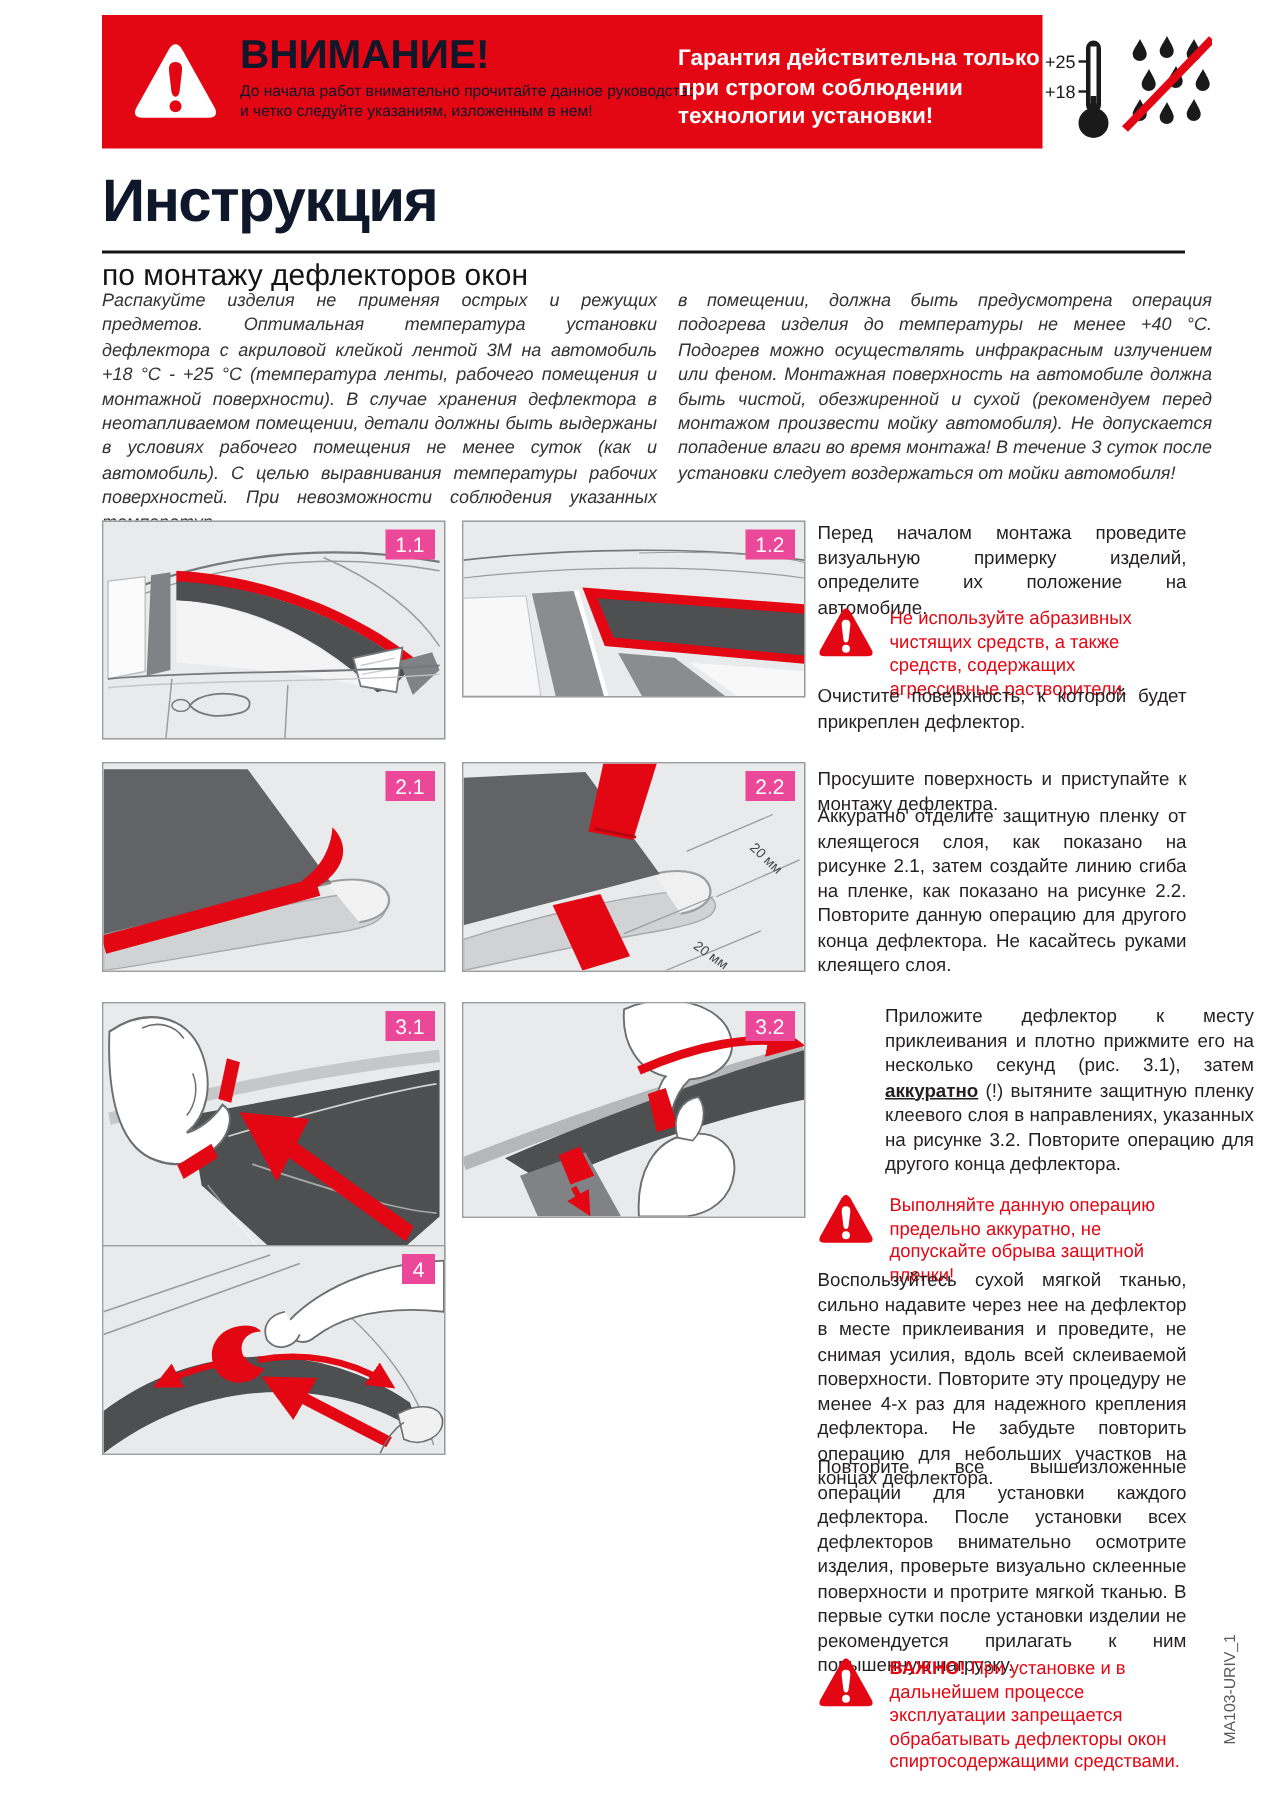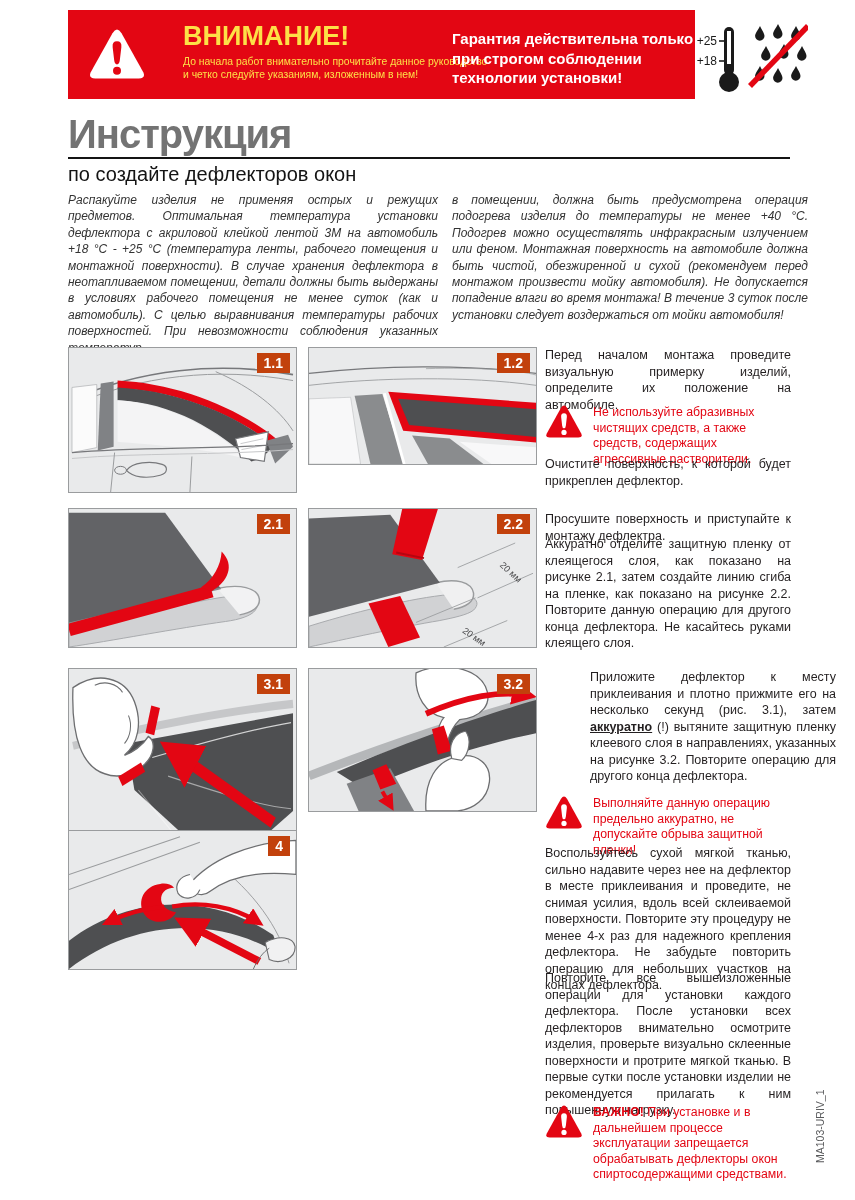--- a/index.html
+++ b/index.html
@@ -1,41 +1,41 @@
 <!DOCTYPE html>
 <html><head>
 <meta charset="utf-8">
 <style>
   html,body{margin:0;padding:0;background:#fff;}
   .page{position:relative;width:855px;height:1200px;background:#fff;overflow:hidden;
         font-family:"Liberation Sans",sans-serif;color:#231F20;}
   
   .banner{position:absolute;left:68px;top:10px;width:627px;height:89px;background:#E30613;}
   .banner-tri{position:absolute;left:20px;top:17px;width:58px;height:54px;}
-  .attention{position:absolute;left:92px;top:11px;color:#fde047;margin-left:23px;}
+  .attention{position:absolute;left:92px;top:11px;color:#0f172a;}
   .attention h2{margin:0;font-size:27px;font-weight:bold;letter-spacing:0;}
   .attention .small{font-size:10.4px;line-height:13px;margin-top:3px;}
   .guarantee{position:absolute;left:384px;top:19px;width:242px;color:#fff;
              font-size:15px;font-weight:bold;line-height:19.5px;}
   .climate{position:absolute;left:690px;top:24px;width:118px;height:70px;}
   
   .title-wrap{position:absolute;left:68px;top:112px;width:722px;}
-  .title-wrap h1{margin:0;font-size:40px;line-height:44px;font-weight:bold;color:#737373;
-                 letter-spacing:-1px;border-bottom:2.5px solid #141414;padding-bottom:1px;}
+  .title-wrap h1{margin:0;font-size:40px;line-height:44px;font-weight:bold;color:#0f172a;
+                 letter-spacing:-1px;border-bottom:2.5px solid #141414;padding-bottom:11px;}
   .subtitle{font-size:20px;margin-top:4px;color:#141414;}
   
   .intro{position:absolute;top:192px;font-style:italic;font-size:12px;line-height:16.4px;
          text-align:justify;color:#333;}
   .intro.l{left:68px;width:370px;}
   .intro.r{left:452px;width:356px;}
   
   .fig{position:absolute;width:229px;background:#E9EAEB;border:1px solid #9A9C9E;box-sizing:border-box;}
   .fig svg{display:block;width:100%;height:100%;}
-  .fig-badge{position:absolute;top:5px;right:6px;background:#c2410c;color:#fff;
-             font-weight:bold;font-size:14px;line-height:20px;padding:0 7px;}
+  .fig-badge{position:absolute;top:5px;right:6px;background:#ec4899;color:#fff;
+             font-weight:normal;font-size:14px;line-height:20px;padding:0 7px;}
   
   .step{position:absolute;left:545px;width:246px;font-size:12.5px;line-height:16.5px;
         text-align:justify;color:#231F20;}
   .step .u-bold{font-weight:bold;text-decoration:underline;}
   .warn{position:absolute;left:545px;width:246px;display:flex;gap:10px;align-items:flex-start;}
   .warn-tri{width:38px;height:35px;flex:0 0 38px;}
   .warn-txt{color:#E30613;font-size:12.3px;line-height:15.5px;padding-top:1px;}
   .warn-txt b{font-weight:bold;}
   
   .code{position:absolute;left:814px;top:1163px;transform:rotate(-90deg);transform-origin:0 0;
@@ -84,21 +84,21 @@
         <path d="M8,42 C10,46 12.5,49.5 12.5,52 A4.7,4.7 0 1 1 3.1,52 C3.1,49.5 6,46 8,42 Z"></path>
         <path d="M26,44 C28,48 30.5,51.5 30.5,54 A4.7,4.7 0 1 1 21.1,54 C21.1,51.5 24,48 26,44 Z"></path>
         <path d="M44,42 C46,46 48.5,49.5 48.5,52 A4.7,4.7 0 1 1 39.1,52 C39.1,49.5 42,46 44,42 Z"></path>
       </g>
       <line x1="-2" y1="62" x2="56" y2="2" stroke="#E30613" stroke-width="5.5"></line>
     </g>
   </svg>
 
   <div class="title-wrap">
     <h1>Инструкция</h1>
-    <div class="subtitle">по создайте дефлекторов окон</div>
+    <div class="subtitle">по монтажу дефлекторов окон</div>
   </div>
 
   <div class="intro l">Распакуйте изделия не применяя острых и режущих предметов. Оптимальная температура установки дефлектора с акриловой клейкой лентой 3М на автомобиль +18 °C - +25 °C (температура ленты, рабочего помещения и монтажной поверхности). В случае хранения дефлектора в неотапливаемом помещении, детали должны быть выдержаны в условиях рабочего помещения не менее суток (как и автомобиль). С целью выравнивания температуры рабочих поверхностей. При невозможности соблюдения указанных температур</div>
   <div class="intro r">в помещении, должна быть предусмотрена операция подогрева изделия до температуры не менее +40 °C. Подогрев можно осуществлять инфракрасным излучением или феном. Монтажная поверхность на автомобиле должна быть чистой, обезжиренной и сухой (рекомендуем перед монтажом произвести мойку автомобиля). Не допускается попадение влаги во время монтажа! В течение 3 суток после установки следует воздержаться от мойки автомобиля!</div>
 
   <div class="fig" style="left:68px;top:347px;height:146px;">
     <svg viewBox="0 0 229 146" preserveAspectRatio="none">
       <rect width="229" height="146" fill="#E9EAEB"></rect>
       <path d="M4,52 C70,22 150,13 226,27" fill="none" stroke="#77787B" stroke-width="1.6"></path>
       <path d="M4,58 C70,28 150,19 226,33" fill="none" stroke="#9A9C9E" stroke-width="1"></path>

